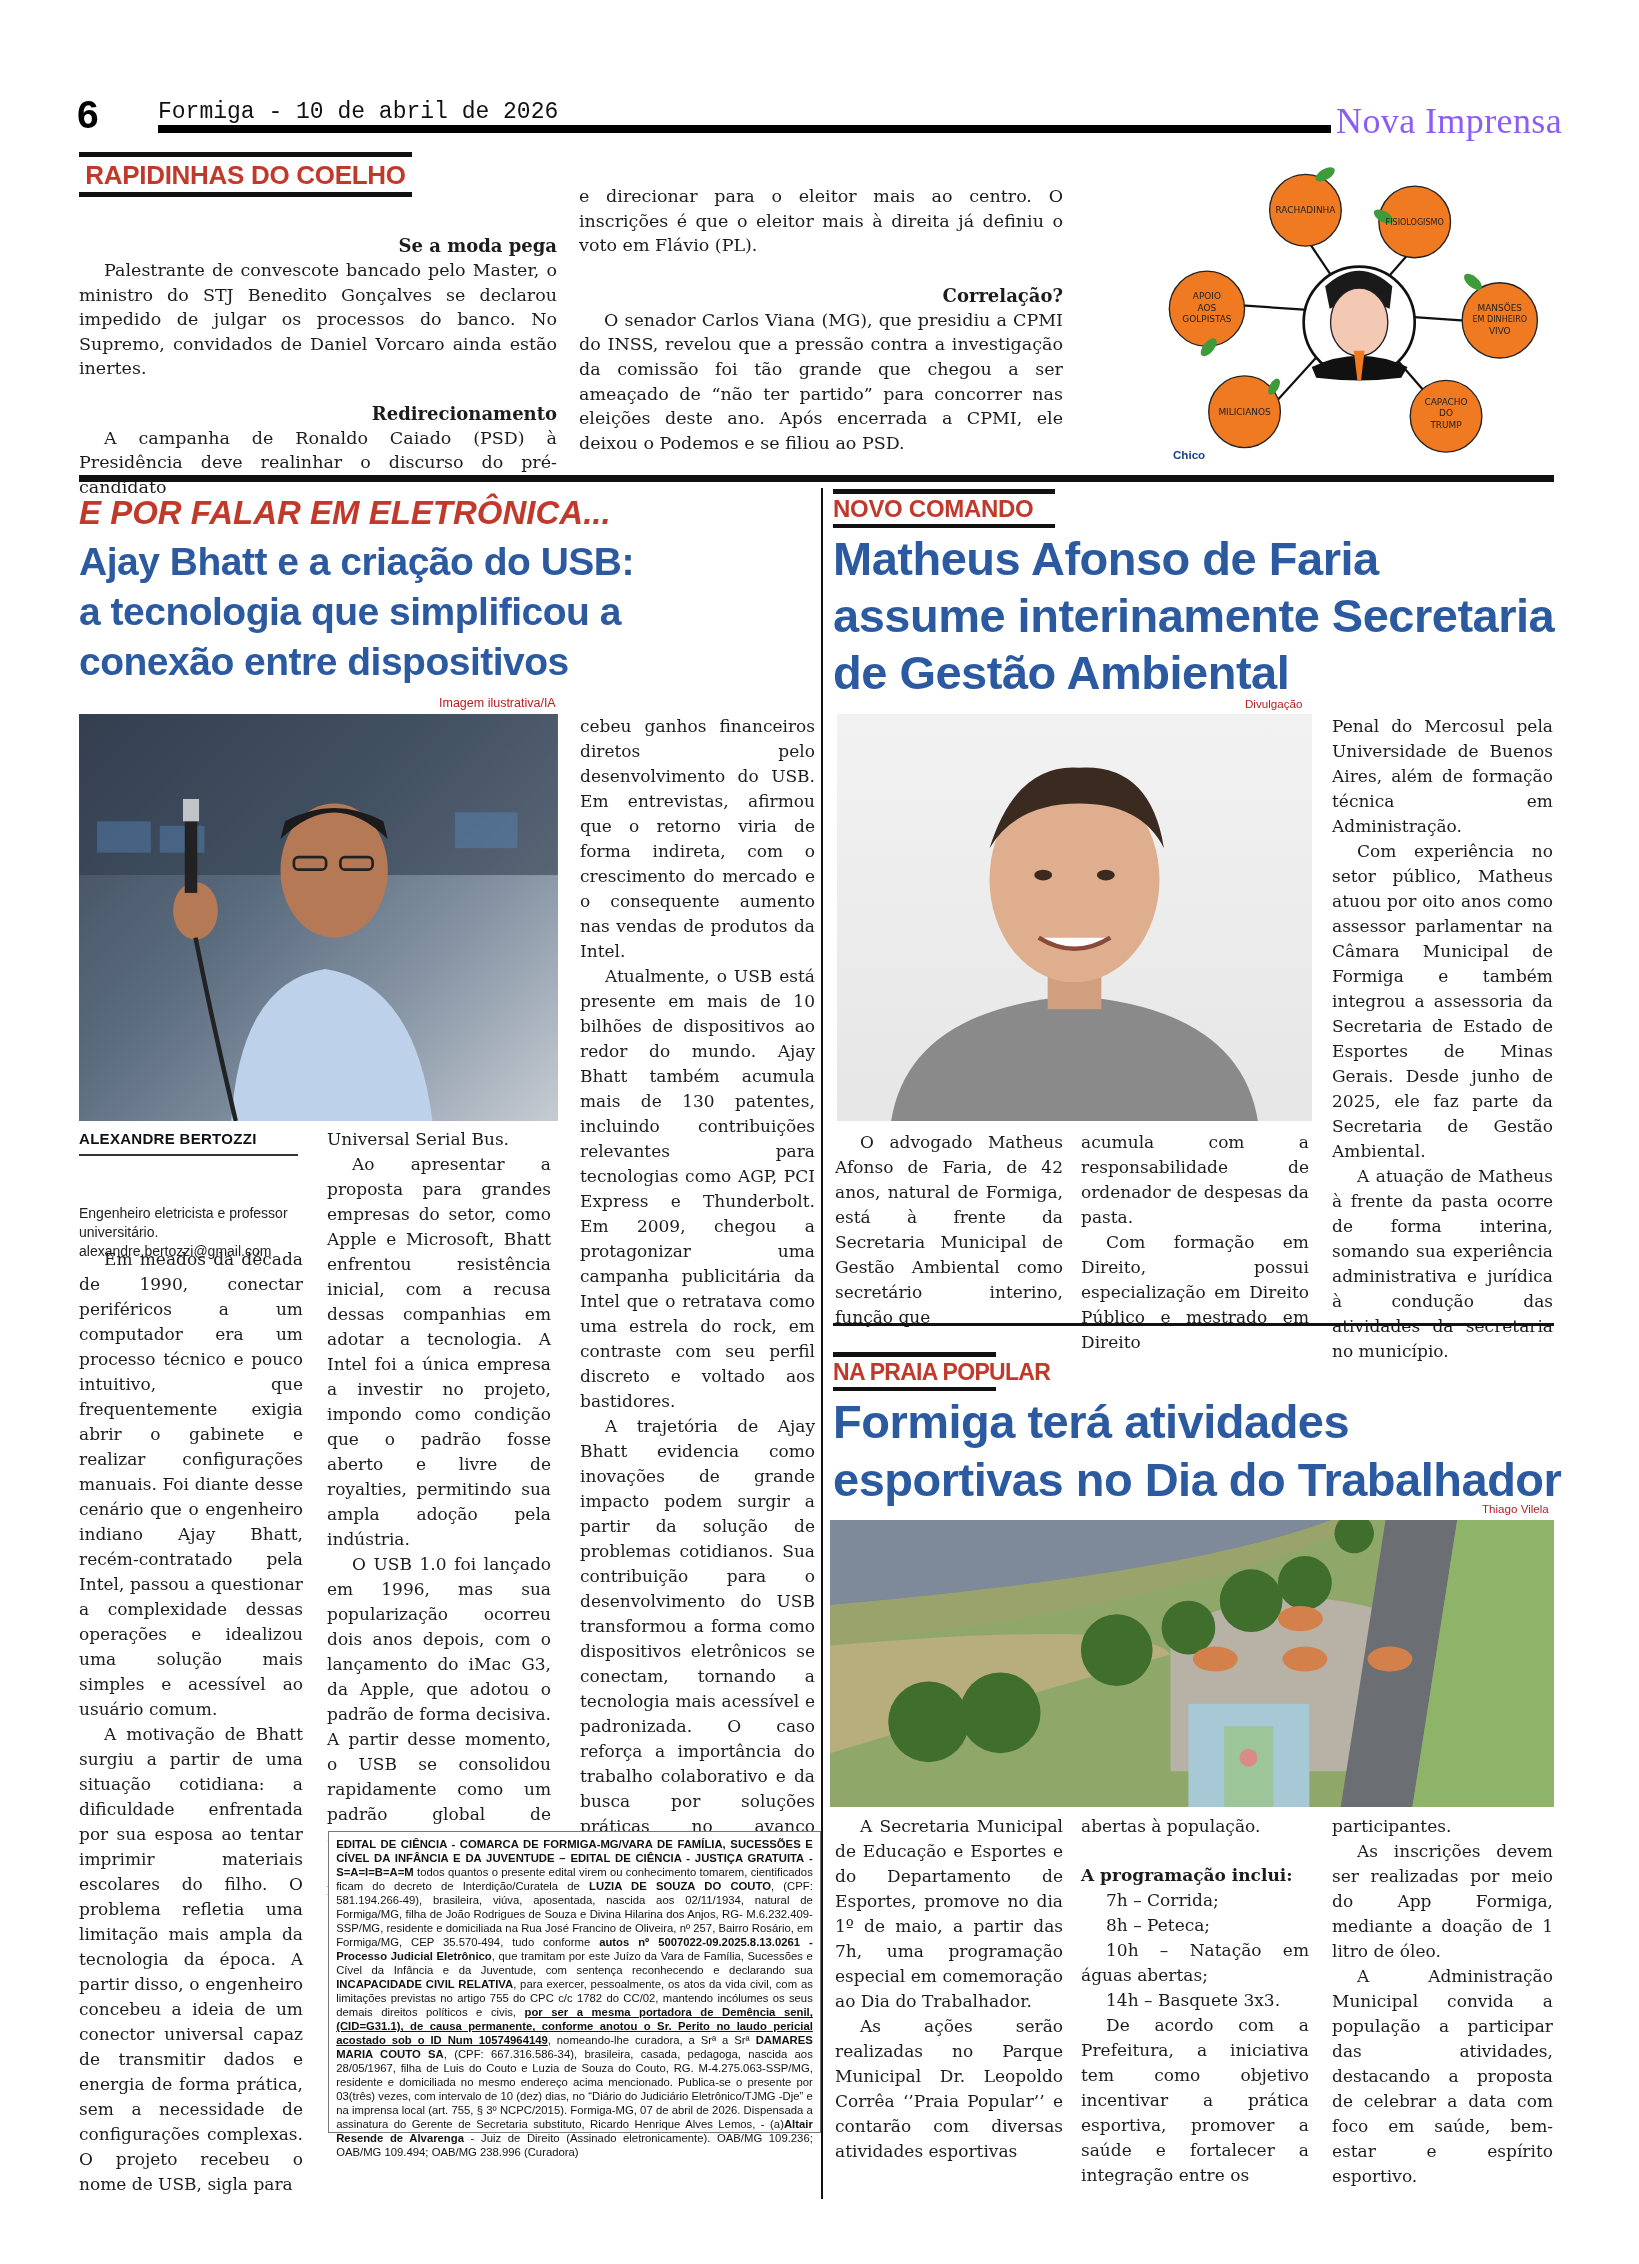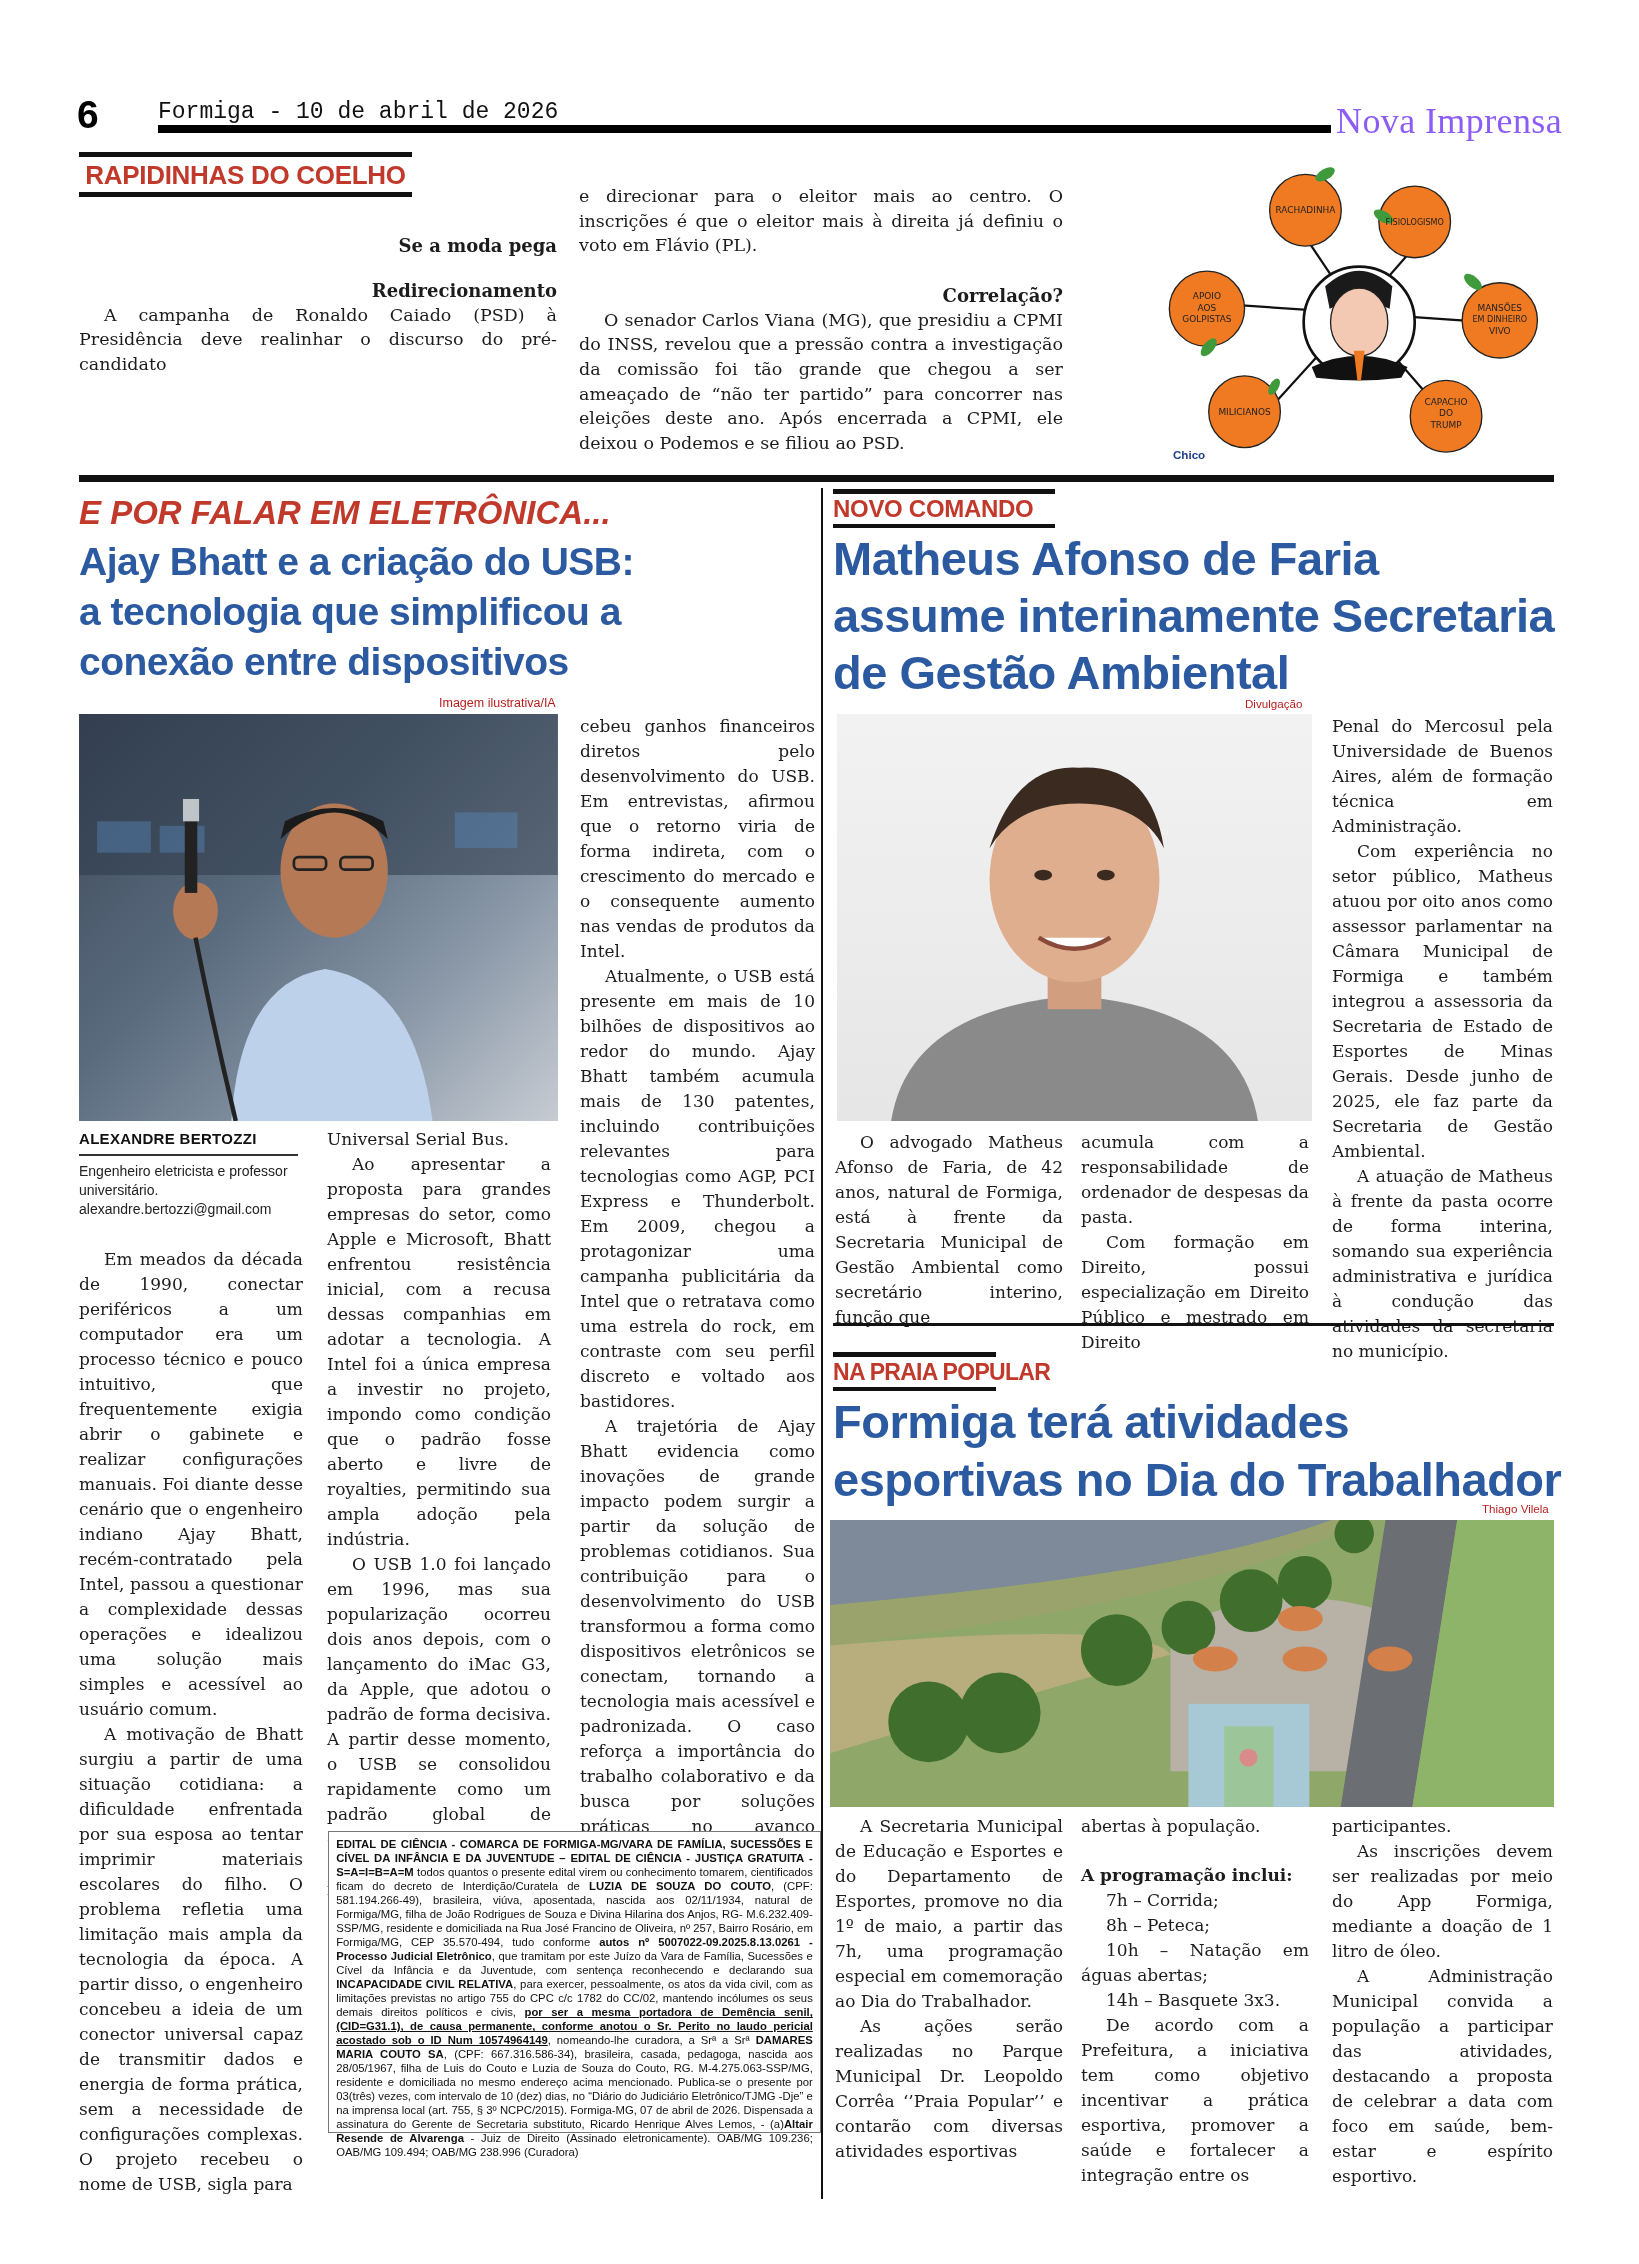--- a/index.html
+++ b/index.html
@@ -41,40 +41,41 @@
 
   
   #edital { left: 328px; top: 1831px; width: 493px; height: 302px; border: 1.8px solid #777; background: #fff; padding: 5.4px 7.2px; font-family: "Liberation Sans", sans-serif; font-size: 11.3px; line-height: 14px; color: #111; text-align: justify; }
   #edital b { font-weight: bold; }
   #edital u { text-decoration: underline; font-weight: bold; }
   #edital .title { font-weight: bold; }
 
   
   #author-name { left: 79px; top: 1130px; font-family: "Liberation Sans", sans-serif; font-weight: bold; font-size: 15px; letter-spacing: 0.3px; color: #111; }
   #author-rule { left: 79px; top: 1154px; width: 219px; height: 1.8px; background: #333; }
-  #author-bio { left: 79px; top: 1162px; width: 224px; font-family: "Liberation Sans", sans-serif; font-size: 14px; line-height: 19px; color: #222; }
+  #author-bio { left: 79px; top: 1204px; width: 224px; font-family: "Liberation Sans", sans-serif; font-size: 14px; line-height: 19px; color: #222; }
 
   .prog { font-weight: bold; }
 </style>
 </head>
 <body>
 
 <div class="abs" id="page-num">6</div>
 <div class="abs" id="date-line">Formiga - 10 de abril de 2026</div>
 <div class="abs" id="top-rule"></div>
 <div class="abs" id="masthead">Nova Imprensa</div>
 
 <div class="kicker" style="left:79px; top:152px; width:333px;text-align:center;">
   <div class="bar"></div>
   <div class="label" style="font-size:26px; line-height:34px; padding-top:1.8px;">RAPIDINHAS DO COELHO</div>
   <div class="bar"></div>
 </div>
 
 <div class="col rap-col" style="left:79px; top:233px; width:478px;">
   <div class="subhead">Se a moda pega</div>
+  <p>Palestrante de convescote bancado pelo Master, o ministro do STJ Benedito Gonçalves se declarou impedido de julgar os processos do banco. No Supremo, convidados de Daniel Vorcaro ainda estão inertes.</p>
   <div style="height:19.7px"></div>
   <div class="subhead">Redirecionamento</div>
   <p>A campanha de Ronaldo Caiado (PSD) à Presidência deve realinhar o discurso do pré-candidato</p>
 </div>
 
 <div class="col rap-col" style="left:579px; top:184px; width:484px;">
   <p class="noindent">e direcionar para o eleitor mais ao centro. O inscrições é que o eleitor mais à direita já definiu o voto em Flávio (PL).</p>
   <div style="height:25px"></div>
   <div class="subhead">Correlação?</div>
   <p>O senador Carlos Viana (MG), que presidiu a CPMI do INSS, revelou que a pressão contra a investigação da comissão foi tão grande que chegou a ser ameaçado de “não ter partido” para concorrer nas eleições deste ano. Após encerrada a CPMI, ele deixou o Podemos e se filiou ao PSD.</p>

